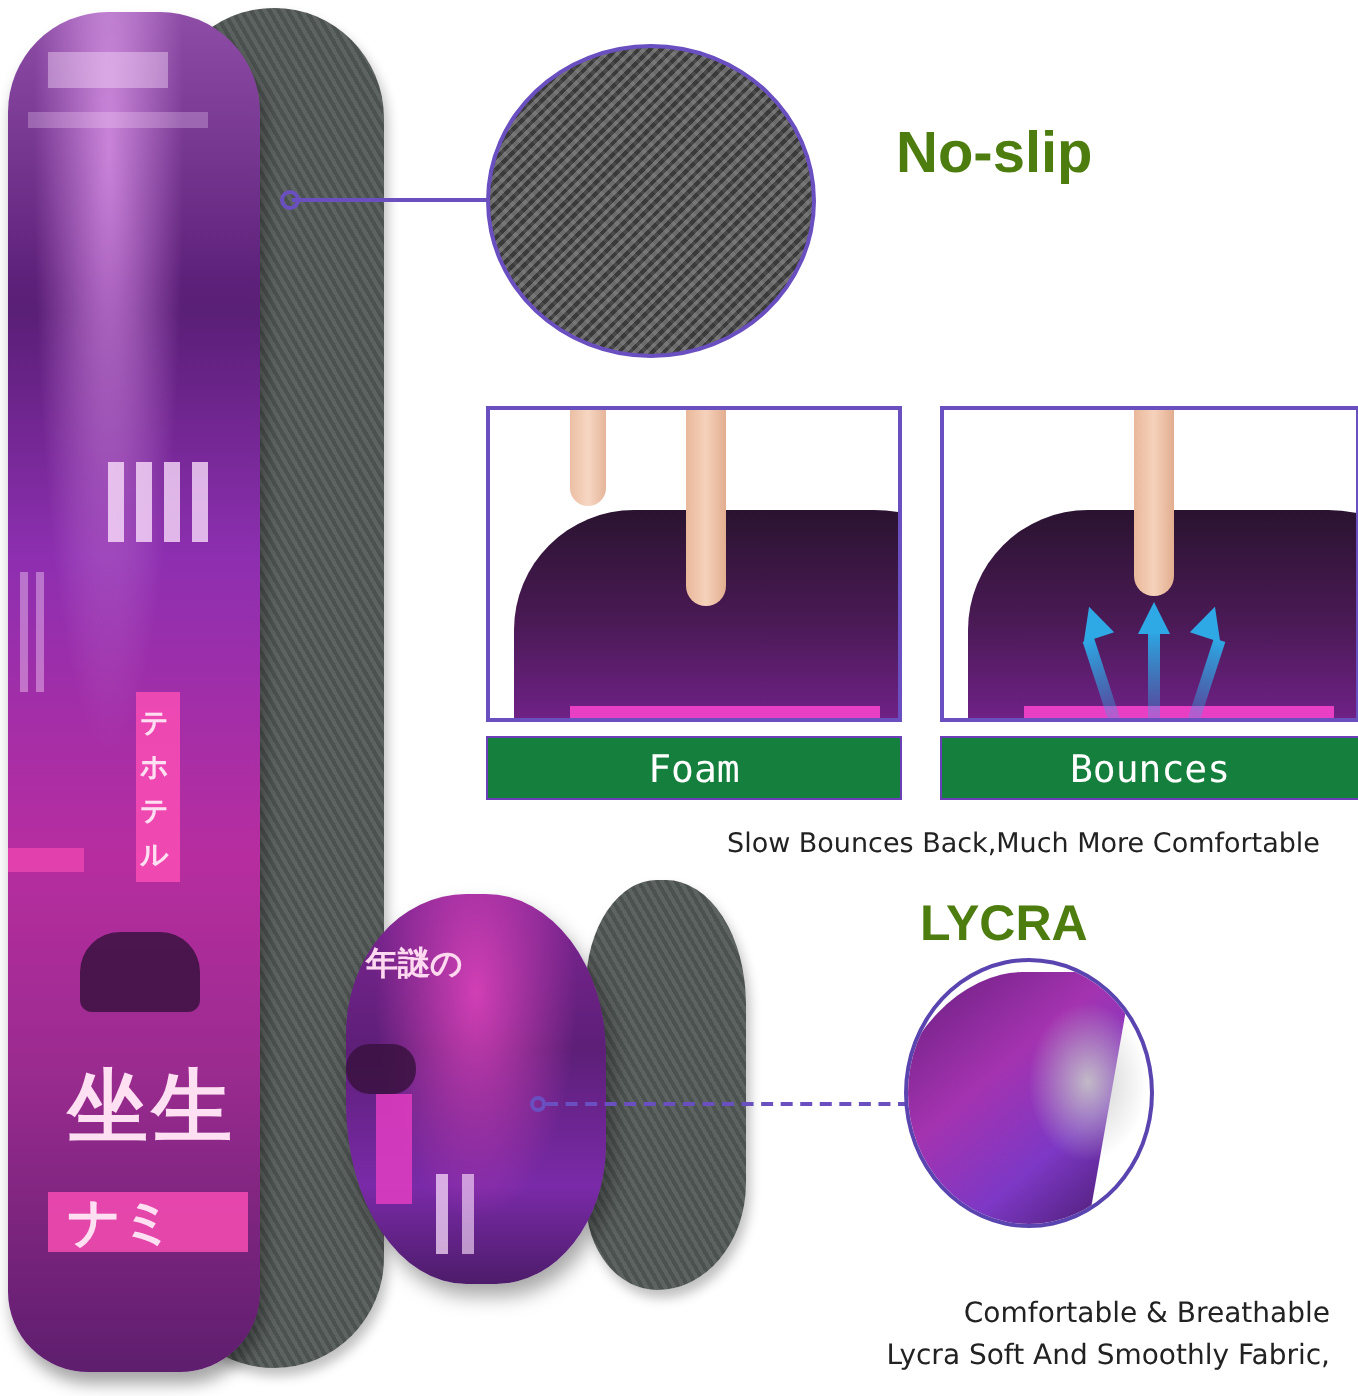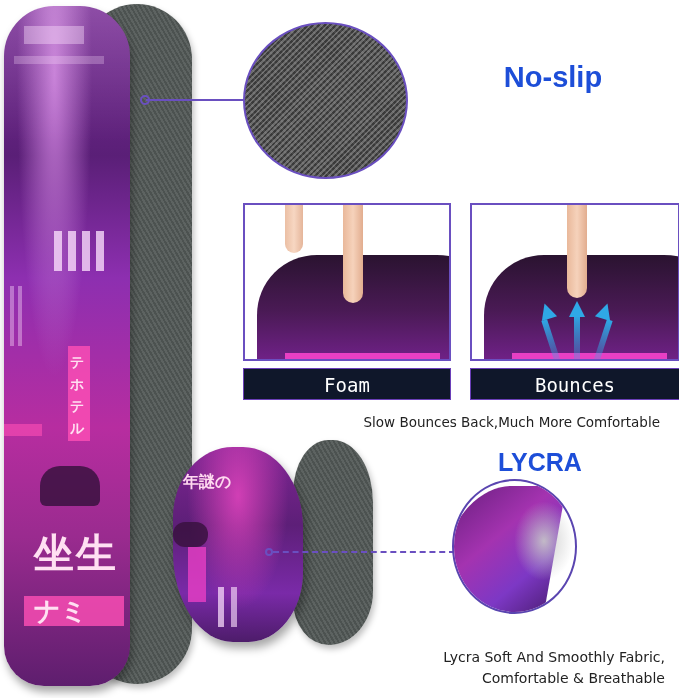--- a/index.html
+++ b/index.html
@@ -34,21 +34,21 @@
 
   
   .base-circle {
     left: 243px; top: 22px; width: 165px; height: 157px; border-radius: 50%;
     border: 2px solid #6a4fc0;
     background:
       repeating-linear-gradient(45deg, rgba(255,255,255,0.08) 0 2px, rgba(0,0,0,0) 2px 5px),
       repeating-linear-gradient(-45deg, #3a3a3a 0 2px, #6b6b6b 2px 4px);
   }
 
-  .title-purple { color: #1d4ed8; font-weight: bold; text-align: center; }
+  .title-purple { color: #4d7c0f; font-weight: bold; text-align: left; }
 
   
   .panel {
     width: 208px; height: 158px; border: 2px solid #6a4fc0; background: #fff; overflow: hidden;
   }
   .panel .pad {
     position: absolute; left: 12px; top: 50px; width: 250px; height: 140px;
     border-radius: 60px 70px 0 0;
     background: linear-gradient(180deg, #2a1330 0%, #4a1a55 40%, #6a2080 70%, #8e2ba0 100%);
   }
@@ -57,21 +57,21 @@
   }
   .panel .finger {
     position: absolute; width: 20px; height: 105px; top: -2px;
     background: linear-gradient(90deg, #e9b89a, #f6d2bb, #e2ad8f);
     border-radius: 0 0 10px 10px;
   }
   .arrow { position: absolute; width: 0; height: 0; border-left: 8px solid transparent; border-right: 8px solid transparent; border-bottom: 16px solid #2fa8e6; }
   .arrow-shaft { position: absolute; width: 6px; background: linear-gradient(180deg, #2fa8e6, rgba(47,168,230,0.2)); }
 
   .label-bar {
-    width: 208px; height: 32px; background: #0f172a; color: #fff;
+    width: 208px; height: 32px; background: #15803d; color: #fff;
     font-family: "DejaVu Sans Mono", monospace; font-size: 19px; line-height: 32px; text-align: center;
     border: 1px solid #6a3fb8;
   }
 
   .caption { color: #222; font-family: "DejaVu Sans", sans-serif; font-size: 13px; text-align: right; }
 
   
   .kidney-base {
     left: 293px; top: 440px; width: 80px; height: 205px;
     border-radius: 40px 45px 50px 40px / 60px 70px 60px 50px;
@@ -173,15 +173,15 @@
 
 <div class="abs" style="left:265px;top:548px;width:8px;height:8px;border:2px solid #6a4fc0;border-radius:50%;"></div>
 <div class="abs" style="left:273px;top:551px;width:182px;height:0;border-top:2px dashed #6a4fc0;"></div>
 
 <div class="abs lycra-circle">
   <div class="fabric"></div>
   <div class="wisp"></div>
 </div>
 
 <div class="abs caption" style="left:400px;top:647px;width:265px;font-size:14px;line-height:21px;">
+  <div>Comfortable &amp; Breathable</div>
   <div>Lycra Soft And Smoothly Fabric,</div>
-  <div>Comfortable &amp; Breathable</div>
 </div>
 
 </body></html>

